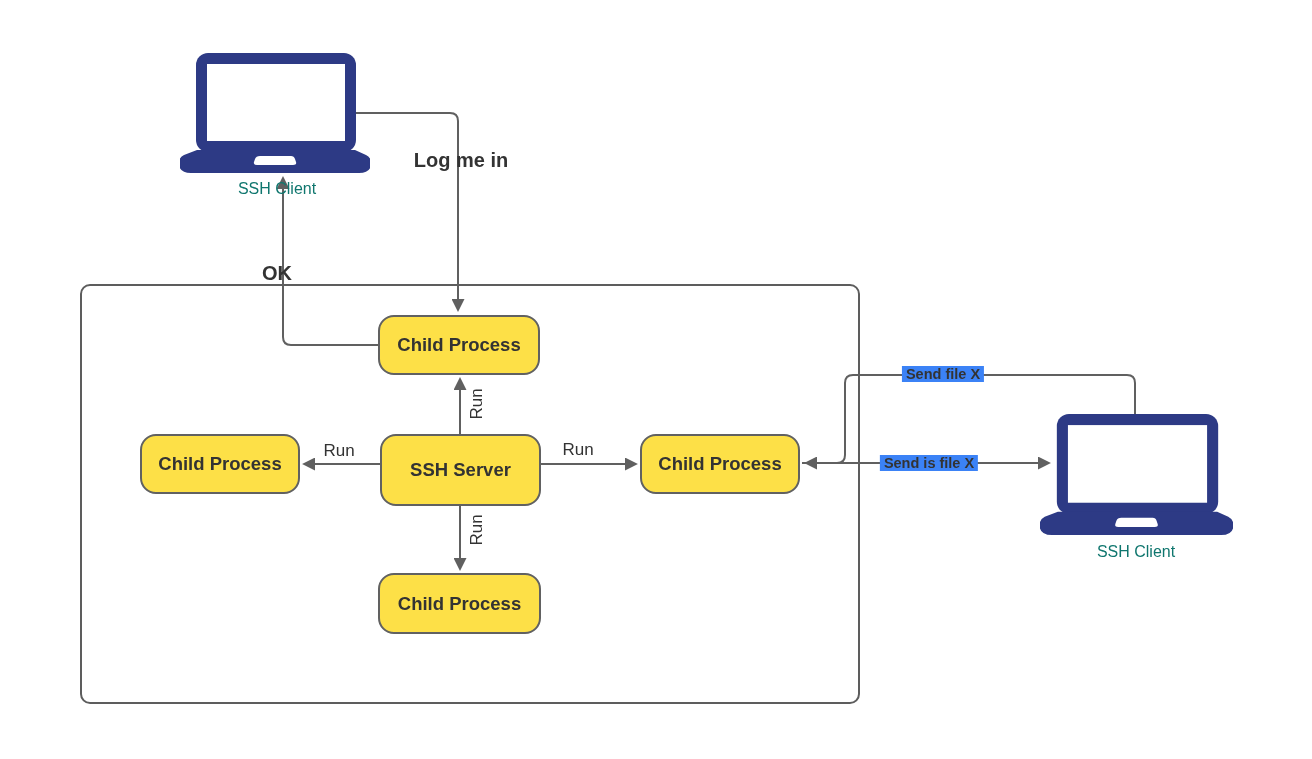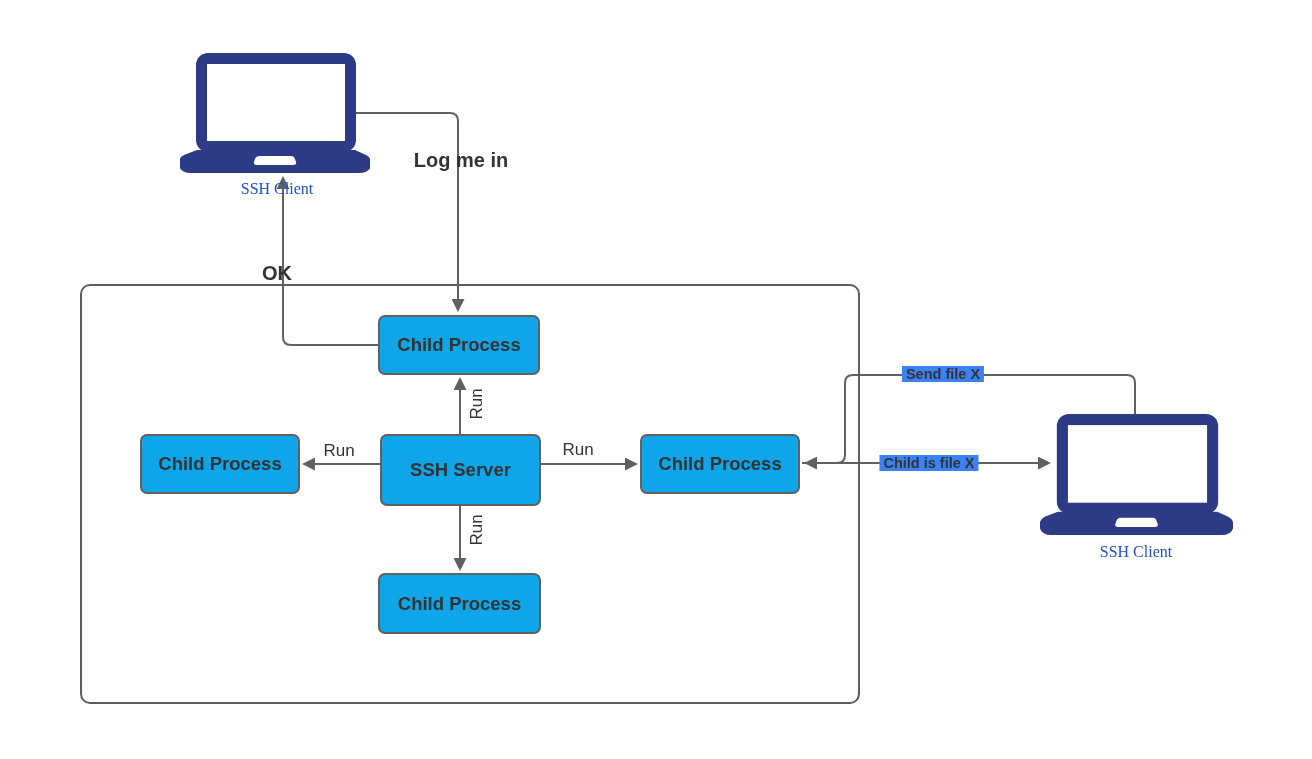--- a/index.html
+++ b/index.html
@@ -23,23 +23,23 @@
     width: 780px; height: 420px;
     border: 2.5px solid #5d5d5d;
     border-radius: 10px;
     background: transparent;
     box-sizing: border-box;
     z-index: 1;
   }
   .node {
     position: absolute;
     box-sizing: border-box;
-    background: #0ea5e9;
+    background: #fde047;
     border: 2.5px solid #616161;
-    border-radius: 7px;
+    border-radius: 16px;
     display: flex;
     align-items: center;
     justify-content: center;
     font-weight: bold;
     font-size: 18.5px;
     color: #333333;
     z-index: 3;
     white-space: nowrap;
   }
   .edge-label {
@@ -55,24 +55,23 @@
   .edge-label.run-v { font-size: 17px; transform: translate(-50%, -50%) rotate(-90deg); }
   .laptop {
     position: absolute;
     z-index: 3;
     line-height: 0;
   }
   .client-label {
     position: absolute;
     transform: translate(-50%, -50%);
     font-size: 16px;
-    color: #1d4ed8;
+    color: #0f766e;
     white-space: nowrap;
     z-index: 3;
-    font-family: Liberation Serif, serif;
   }
 </style>
 </head>
 <body>
 
 <div class="canvas">
 
   <div class="boundary"></div>
 
   <svg class="wires" viewBox="0 0 1312 759" xmlns="http://www.w3.org/2000/svg">
@@ -129,15 +128,15 @@
   </div>
   <div class="client-label" style="left:1136px; top:552px;">SSH Client</div>
 
   <div class="edge-label bold" style="left:461px; top:160px;">Log me in</div>
   <div class="edge-label bold" style="left:277px; top:273px;">OK</div>
   <div class="edge-label run-v" style="left:477px; top:404px;">Run</div>
   <div class="edge-label run-h" style="left:339px; top:451px;">Run</div>
   <div class="edge-label run-h" style="left:578px; top:450px;">Run</div>
   <div class="edge-label run-v" style="left:477px; top:530px;">Run</div>
   <div class="edge-label onln" style="left:943px; top:374px;">Send file X</div>
-  <div class="edge-label onln" style="left:929px; top:463px;">Child is file X</div>
+  <div class="edge-label onln" style="left:929px; top:463px;">Send is file X</div>
 
 </div>
 
 </body></html>

